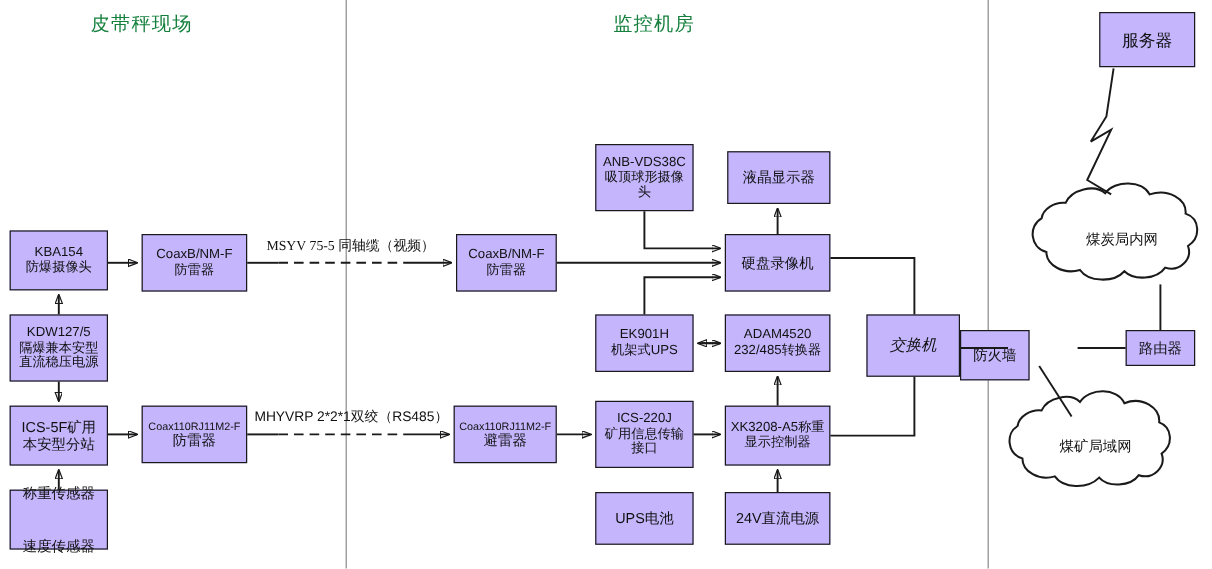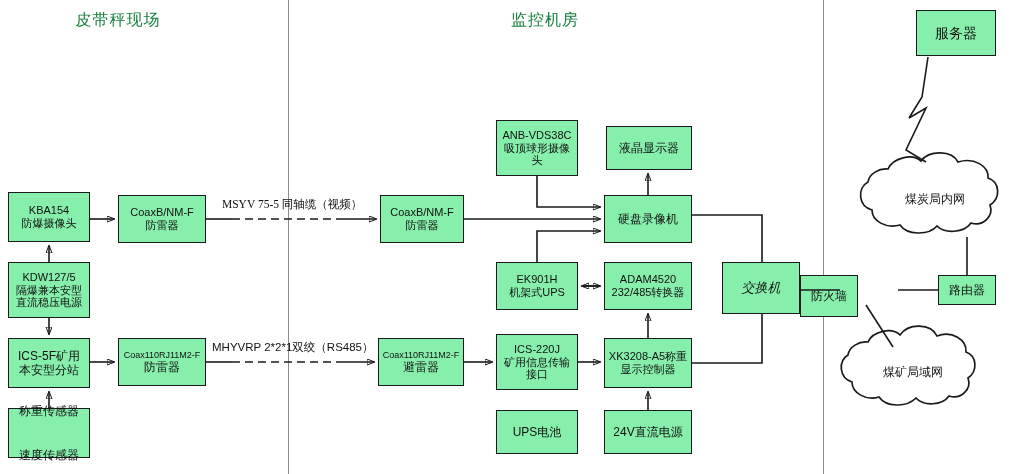--- a/index.html
+++ b/index.html
@@ -5,21 +5,21 @@
   html,body{margin:0;padding:0;background:#ffffff;}
   body{font-family:"Liberation Sans","DejaVu Sans",sans-serif;}
   #stage{position:relative;width:1010px;height:474px;background:#ffffff;overflow:hidden;}
 
   .divider{position:absolute;width:1px;background:#8a8a8a;top:0;height:474px;}
 
   .zone-title{position:absolute;font-size:16px;color:#15803d;font-weight:400;
               letter-spacing:1px;white-space:nowrap;text-align:center;}
 
   .node{position:absolute;box-sizing:border-box;border:1.6px solid #1a1a1a;
-        background:#86efac;display:flex;flex-direction:column;align-items:center;
+        background:#c4b5fd;display:flex;flex-direction:column;align-items:center;
         justify-content:center;text-align:center;line-height:1.18;color:#111;
         padding:1px 2px;}
   .node .ln{display:block;white-space:nowrap;}
   .fs-11{font-size:11px;}
   .fs-12{font-size:12px;}
   .fs-13{font-size:13px;}
   .fs-9{font-size:9px;}
   .fs-14{font-size:14px;}
 
   .thin{border-width:1.2px;}

